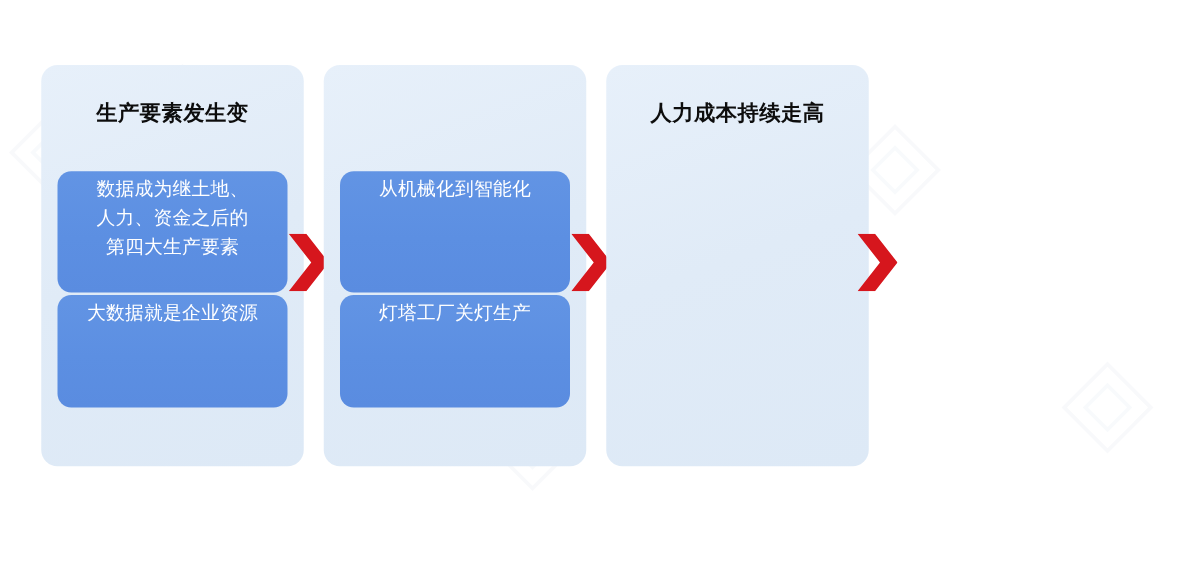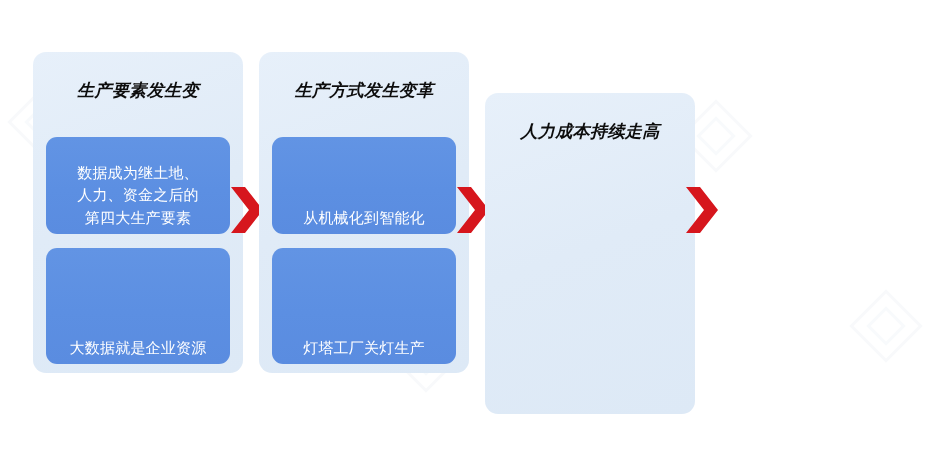--- a/index.html
+++ b/index.html
@@ -57,43 +57,42 @@
     top: 29px;
     left: 0;
     width: 100%;
     text-align: center;
     font-size: 17px;
     font-weight: bold;
     color: #0d0d0d;
     letter-spacing: 0.4px;
     line-height: 1.2;
     white-space: nowrap;
-    font-style: italic;
   }
 
   
   .item-card {
     position: absolute;
     left: 13px;
     width: 184px;
     border-radius: 11px;
     background: linear-gradient(180deg, #6294e4 0%, #5c8fe2 55%, #5a8ce0 100%);
     display: flex;
-    align-items: flex-end;
+    align-items: flex-start;
     justify-content: center;
     box-sizing: border-box;
     padding: 4px 8px;
   }
   .item-card.slot-a {
     top: 85px;
     height: 97px;
   }
   .item-card.slot-b {
-    top: 196px;
-    height: 116px;
+    top: 184px;
+    height: 90px;
   }
 
   .item-text {
     font-size: 15px;
     color: #ffffff;
     text-align: center;
     line-height: 1.52;
     white-space: pre-line;
     letter-spacing: 0.2px;
   }
@@ -140,36 +139,35 @@
     </div>
   </div>
 
   <div class="chevron-connector" style="left:231px;">
     <svg viewBox="0 0 32 46" xmlns="http://www.w3.org/2000/svg" aria-hidden="true">
       <polygon points="0,0 18,23 0,46 14,46 32,23 14,0" fill="#d6161d"></polygon>
     </svg>
   </div>
 
   <div class="stage-panel" style="left:259px;">
-    <div class="stage-title">生产方式发生变革</div>
     <div class="item-card slot-b">
       <span class="item-text">灯塔工厂关灯生产</span>
     </div>
     <div class="item-card slot-a">
       <span class="item-text">从机械化到智能化</span>
     </div>
   </div>
 
   <div class="chevron-connector" style="left:457px;">
     <svg viewBox="0 0 32 46" xmlns="http://www.w3.org/2000/svg" aria-hidden="true">
       <polygon points="0,0 18,23 0,46 14,46 32,23 14,0" fill="#d6161d"></polygon>
     </svg>
   </div>
 
-  <div class="stage-panel" style="left:485px;margin-top:41px;">
+  <div class="stage-panel" style="left:485px;">
     <div class="stage-title">人力成本持续走高</div>
   </div>
 
   <div class="chevron-connector" style="left:686px;">
     <svg viewBox="0 0 32 46" xmlns="http://www.w3.org/2000/svg" aria-hidden="true">
       <polygon points="0,0 18,23 0,46 14,46 32,23 14,0" fill="#d6161d"></polygon>
     </svg>
   </div>
 
 

